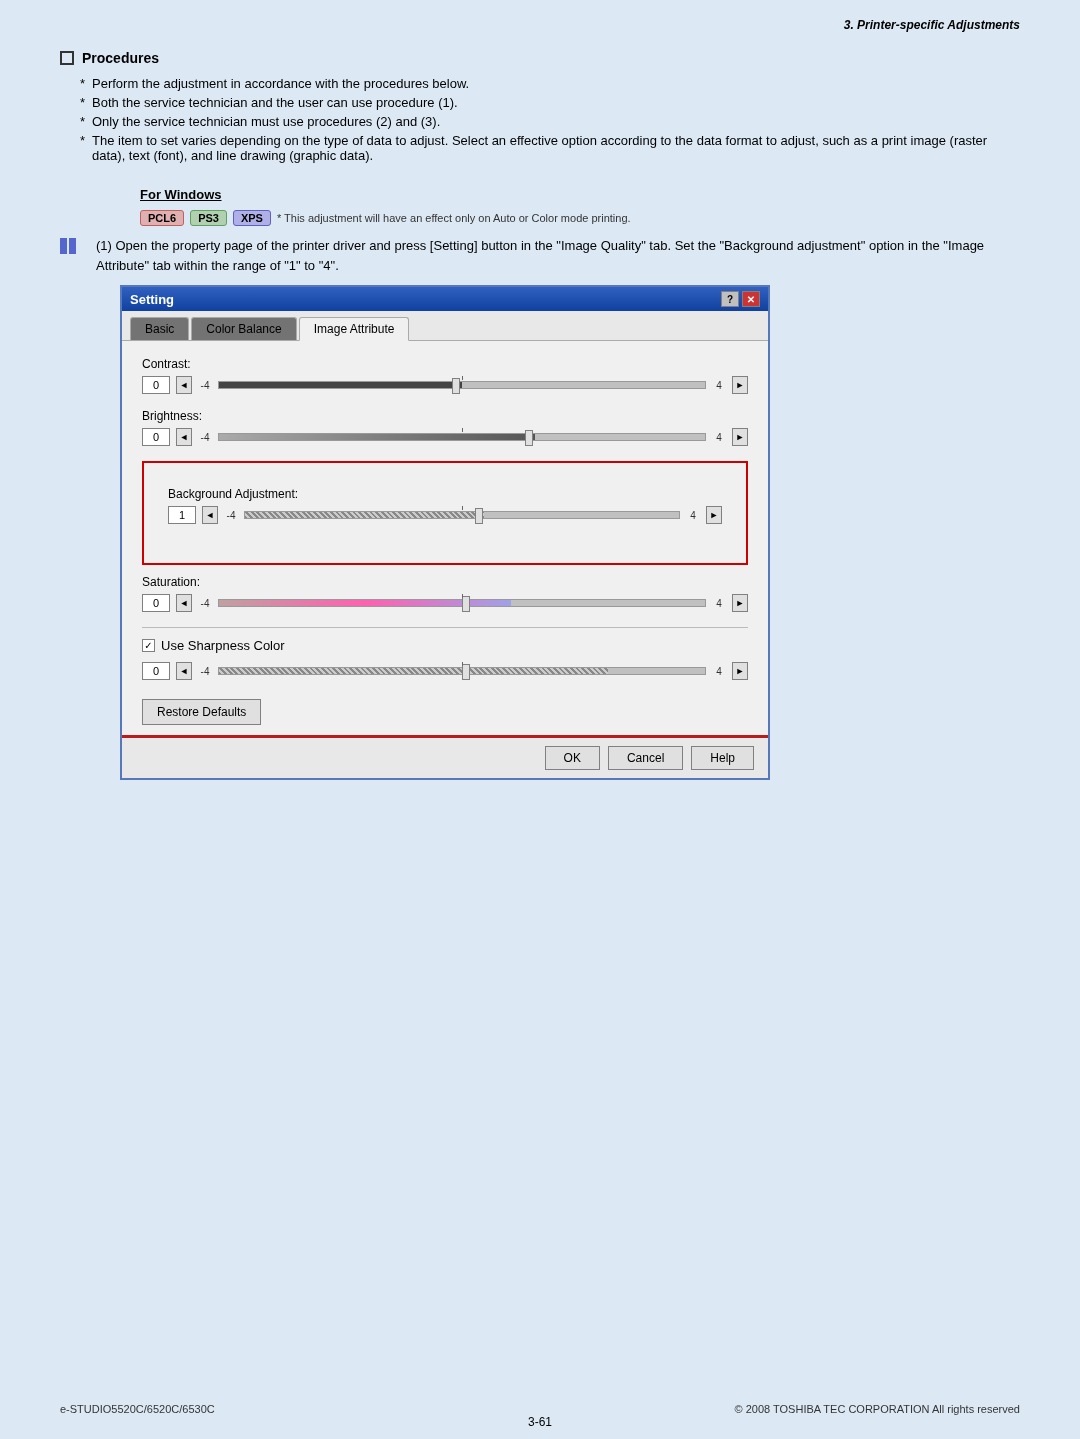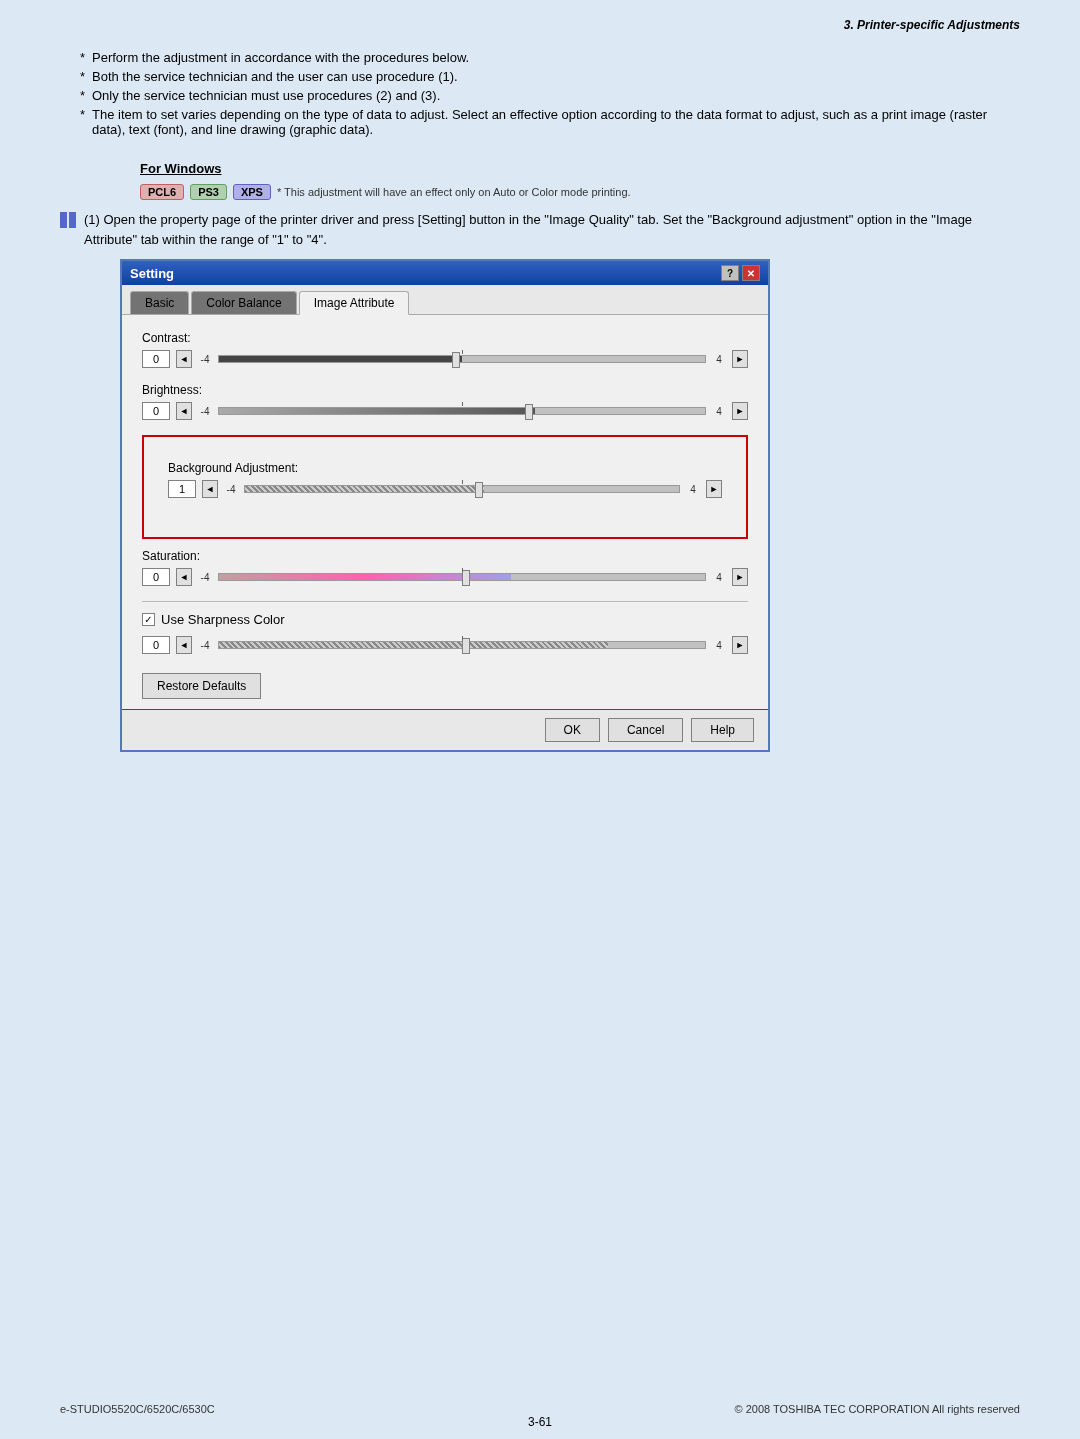--- a/index.html
+++ b/index.html
@@ -81,21 +81,21 @@
     .badge-pcl6 { background: #e0b0b0; border-color: #c06060; }
     .badge-ps3  { background: #b0d0b0; border-color: #60a060; }
     .badge-xps  { background: #b0b0e8; border-color: #6060c0; }
     .badge-note {
       font-size: 11px;
       color: #333;
     }
     .step-row {
       display: flex;
       align-items: flex-start;
-      gap: 8px;
+      gap: 20px;
       margin-bottom: 10px;
     }
     .step-icon {
       display: flex;
       gap: 2px;
       flex-shrink: 0;
       margin-top: 2px;
     }
     .step-icon-bar {
       width: 7px;
@@ -293,21 +293,21 @@
       font-size: 12px;
       cursor: pointer;
       margin-top: 4px;
     }
     .dialog-footer {
       display: flex;
       justify-content: flex-end;
       align-items: center;
       gap: 8px;
       padding: 8px 14px;
-      border-top: 1px solid #b91c1c;
+      border-top: 3px solid #b91c1c;
       background: #e8e8e8;
     }
     .footer-btn {
       padding: 4px 18px;
       border: 1px solid #808080;
       background: #e0e0e0;
       font-size: 12px;
       cursor: pointer;
       min-width: 52px;
     }
@@ -331,20 +331,24 @@
   </style>
 </head>
 <body>
 
 <div class="page">
 
   <div class="header-right">
     <span>3. Printer-specific Adjustments</span>
   </div>
 
+  <div class="section-title">
+    <span class="checkbox-icon"></span>
+    <span>Procedures</span>
+  </div>
 
   <ul class="bullet-list">
     <li><span>Perform the adjustment in accordance with the procedures below.</span></li>
     <li><span>Both the service technician and the user can use procedure (1).</span></li>
     <li><span>Only the service technician must use procedures (2) and (3).</span></li>
     <li><span>The item to set varies depending on the type of data to adjust.  Select an effective option according to the data format to adjust, such as a print image (raster data), text (font), and line drawing (graphic data).</span></li>
   </ul>
 
   <div class="for-windows-heading">
     <span>For Windows</span>

